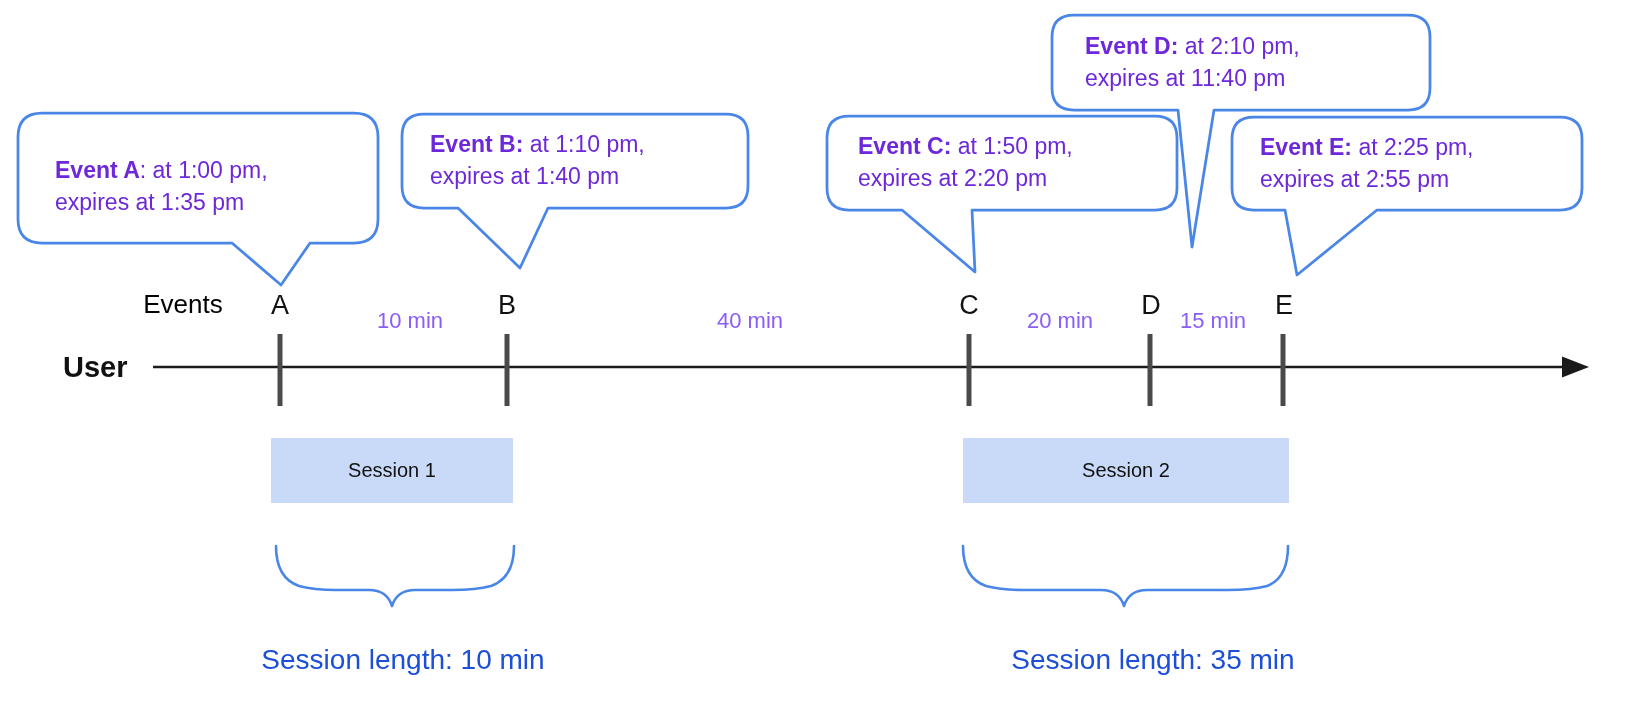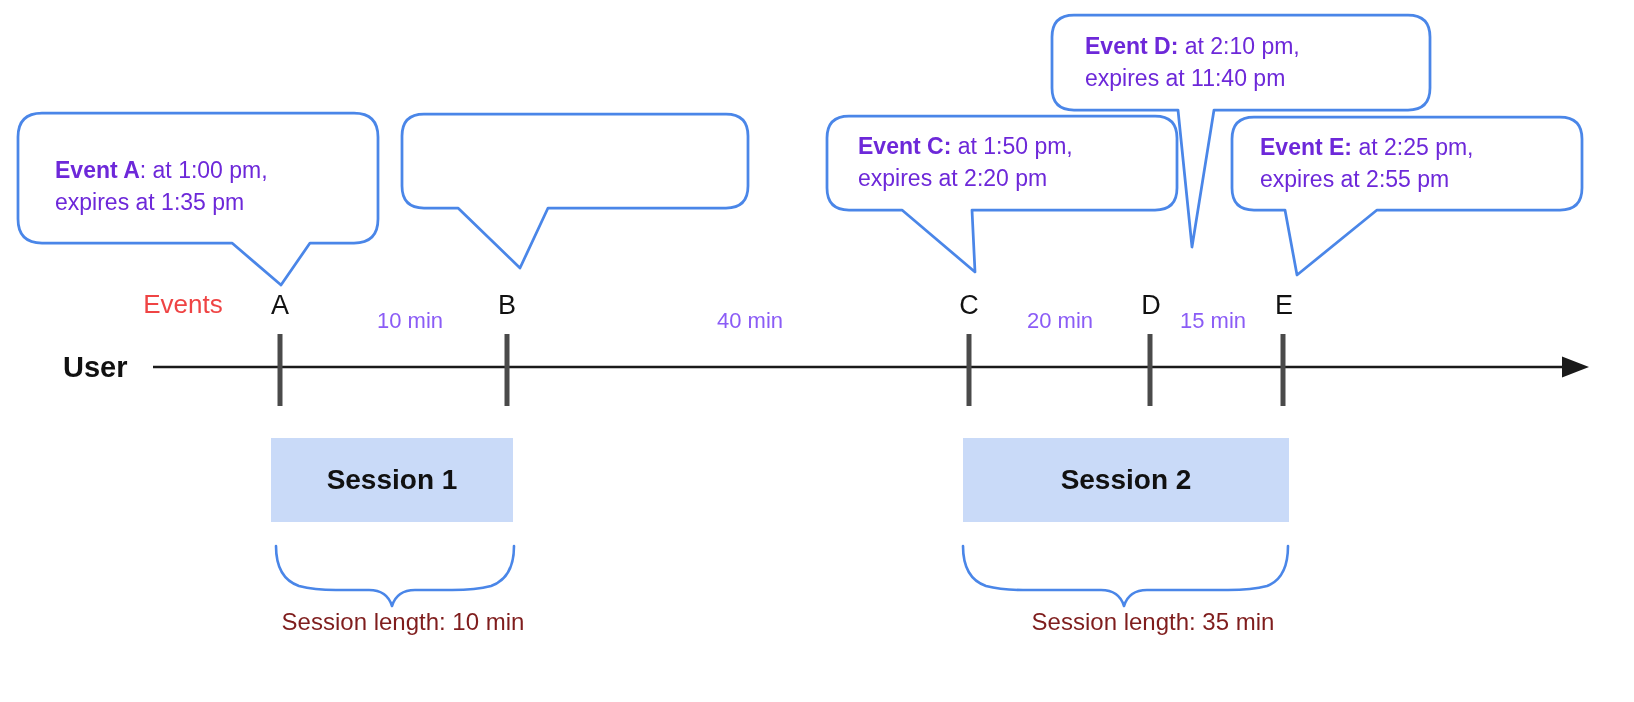--- a/index.html
+++ b/index.html
@@ -5,27 +5,27 @@
   html,body{margin:0;padding:0;background:#fff;}
   .canvas{
     position:relative;width:1634px;height:702px;background:#ffffff;overflow:hidden;
     font-family:"Liberation Sans", sans-serif;color:#000;
   }
   .layer{position:absolute;left:0;top:0;width:1634px;height:702px;}
   .callout-text{position:absolute;font-size:23px;line-height:32px;color:#6d28d9;white-space:nowrap;}
   .callout-text .b{font-weight:bold;}
   .mark{position:absolute;top:290px;width:40px;text-align:center;font-size:27px;color:#111;}
   .gap{position:absolute;top:308px;width:110px;text-align:center;font-size:22px;color:#8b5cf6;}
-  .events-label{position:absolute;left:136px;top:289px;width:94px;text-align:center;font-size:26px;color:#ef4444;}
+  .events-label{position:absolute;left:136px;top:289px;width:94px;text-align:center;font-size:26px;color:#000000;}
   .user-label{position:absolute;left:63px;top:351px;font-size:29px;color:#111;font-weight:bold;}
   .session-box{
-    position:absolute;top:438px;height:84px;background:#c9daf8;
-    display:flex;align-items:center;justify-content:center;font-size:28px;color:#111;font-weight:bold;
+    position:absolute;top:438px;height:65px;background:#c9daf8;
+    display:flex;align-items:center;justify-content:center;font-size:20px;color:#111;
   }
-  .session-length{position:absolute;top:608px;width:400px;text-align:center;font-size:24px;color:#7f1d1d;}
+  .session-length{position:absolute;top:644px;width:400px;text-align:center;font-size:28px;color:#1d4ed8;}
 </style>
 </head>
 <body>
 
 <div class="canvas">
 
   <svg class="layer" width="1634" height="702" viewBox="0 0 1634 702">
 
     <line x1="153" y1="367" x2="1564" y2="367" stroke="#1a1a1a" stroke-width="2.5"></line>
     <path d="M 1562 356.5 L 1589 367 L 1562 377.5 Z" fill="#1a1a1a"></path>
@@ -42,20 +42,24 @@
     <path fill="#ffffff" stroke="#4a86e8" stroke-width="2.75" stroke-linejoin="round" d="M 42 113 H 354 Q 378 113 378 137 V 219 Q 378 243 354 243 H 310 L 281 285 L 232 243 H 42 Q 18 243 18 219 V 137 Q 18 113 42 113 Z"></path>
     <path fill="#ffffff" stroke="#4a86e8" stroke-width="2.75" stroke-linejoin="round" d="M 424 114 H 726 Q 748 114 748 136 V 186 Q 748 208 726 208 H 548 L 520 268 L 458 208 H 424 Q 402 208 402 186 V 136 Q 402 114 424 114 Z"></path>
     <path fill="#ffffff" stroke="#4a86e8" stroke-width="2.75" stroke-linejoin="round" d="M 849 116 H 1155 Q 1177 116 1177 138 V 188 Q 1177 210 1155 210 H 972 L 975 272 L 902 210 H 849 Q 827 210 827 188 V 138 Q 827 116 849 116 Z"></path>
     <path fill="#ffffff" stroke="#4a86e8" stroke-width="2.75" stroke-linejoin="round" d="M 1074 15 H 1408 Q 1430 15 1430 37 V 88 Q 1430 110 1408 110 H 1214 L 1192 247 L 1178 110 H 1074 Q 1052 110 1052 88 V 37 Q 1052 15 1074 15 Z"></path>
     <path fill="#ffffff" stroke="#4a86e8" stroke-width="2.75" stroke-linejoin="round" d="M 1254 117 H 1560 Q 1582 117 1582 139 V 188 Q 1582 210 1560 210 H 1377 L 1297 275 L 1285 210 H 1254 Q 1232 210 1232 188 V 139 Q 1232 117 1254 117 Z"></path>
   </svg>
 
   <div class="callout-text" style="left:55px;top:154px;">
     <div><span class="b">Event A</span><span>: at 1:00 pm,</span></div>
     <div>expires at 1:35 pm</div>
+  </div>
+  <div class="callout-text" style="left:430px;top:128px;">
+    <div><span class="b">Event B:</span><span> at 1:10 pm,</span></div>
+    <div>expires at 1:40 pm</div>
   </div>
   <div class="callout-text" style="left:858px;top:130px;">
     <div><span class="b">Event C:</span><span> at 1:50 pm,</span></div>
     <div>expires at 2:20 pm</div>
   </div>
   <div class="callout-text" style="left:1085px;top:30px;">
     <div><span class="b">Event D:</span><span> at 2:10 pm,</span></div>
     <div>expires at 11:40 pm</div>
   </div>
   <div class="callout-text" style="left:1260px;top:131px;">

